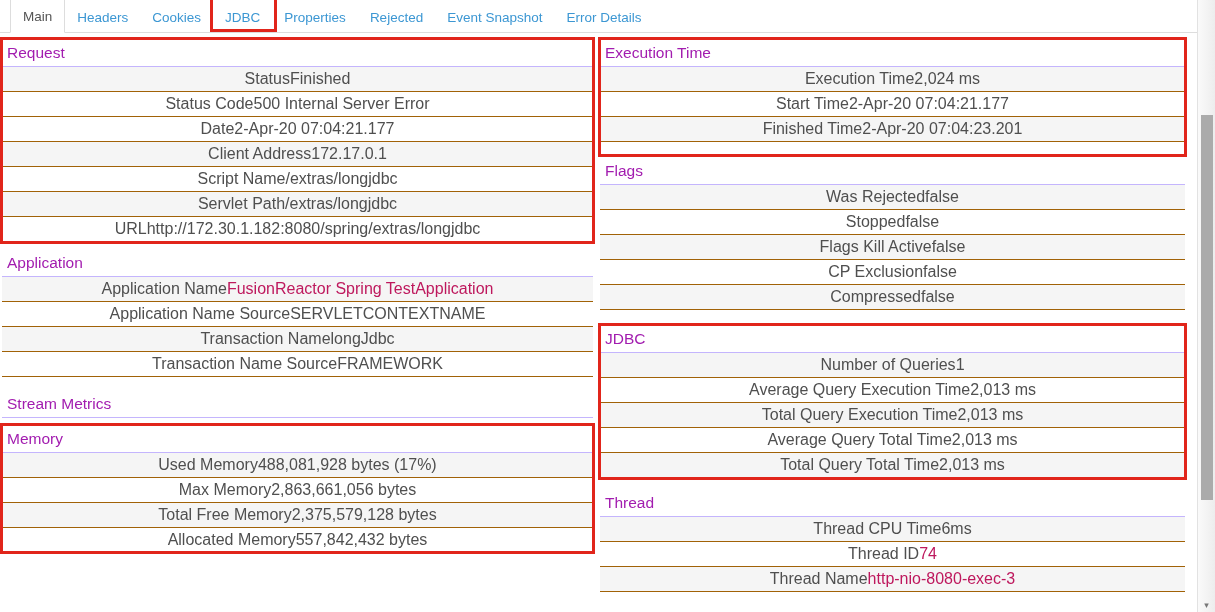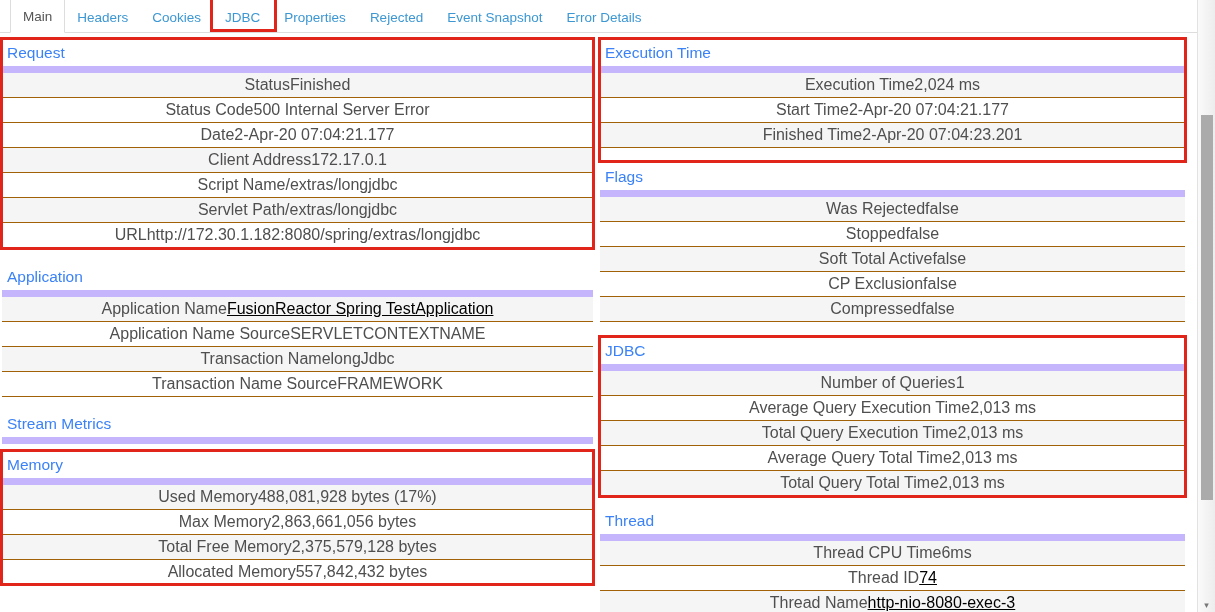--- a/index.html
+++ b/index.html
@@ -17,34 +17,34 @@
   .tab.hl::before { content: ""; position: absolute; left: -3px; right: -5px; top: -2px;
     bottom: 1px; border: 3px solid #e1251b; pointer-events: none; }
 
   
   .cols { display: flex; align-items: flex-start; }
   .col-left  { width: 591px; margin-left: 2px; }
   .col-right { width: 585px; margin-left: 7px; }
 
   
   .section { position: relative; }
-  .sec-title { font-size: 15.5px; color: #3b82f6; padding: 3px 5px 4px;
-    border-bottom: 7px solid #c4b5fd; line-height: 19px; }
+  .sec-title { font-size: 15.5px; color: #a21caf; padding: 3px 5px 4px;
+    border-bottom: 1px solid #c4b5fd; line-height: 19px; }
   .row { display: flex; justify-content: center; align-items: center;
     height: 25px; padding: 0 5px; border-bottom: 1px solid #a16207;
     font-size: 16px; color: #4f4f4f; }
   .row.odd { background: #f5f5f5; }
   .lbl { white-space: nowrap; }
   .val { white-space: nowrap; text-align: right; }
-  .val.link { color: #000000; cursor: pointer; text-decoration: underline; }
+  .val.link { color: #be185d; cursor: pointer; }
   .val.italic { font-style: italic; color: #555; }
 
   
   #sec-request        { margin-top: 7px; }
-  #sec-application    { margin-top: 16px; }
+  #sec-application    { margin-top: 8px; }
   #sec-stream-metrics { margin-top: 14px; }
   #sec-memory         { margin-top: 8px; }
   #sec-execution-time { margin-top: 7px; }
   #sec-flags          { margin-top: 16px; }
   #sec-jdbc           { margin-top: 16px; }
   #sec-thread         { margin-top: 12px; }
   #sec-error          { margin-top: 12px; }
 
   
   .section.hl::before { content: ""; position: absolute; left: -2px; right: -2px;
@@ -169,21 +169,21 @@
           <div class="sec-title">Flags</div>
           <div class="row odd">
             <span class="lbl">Was Rejected</span>
             <span class="val">false</span>
           </div>
           <div class="row">
             <span class="lbl">Stopped</span>
             <span class="val">false</span>
           </div>
           <div class="row odd">
-            <span class="lbl">Soft Total Active</span>
+            <span class="lbl">Flags Kill Active</span>
             <span class="val">false</span>
           </div>
           <div class="row">
             <span class="lbl">CP Exclusion</span>
             <span class="val">false</span>
           </div>
           <div class="row odd">
             <span class="lbl">Compressed</span>
             <span class="val">false</span>
           </div>

